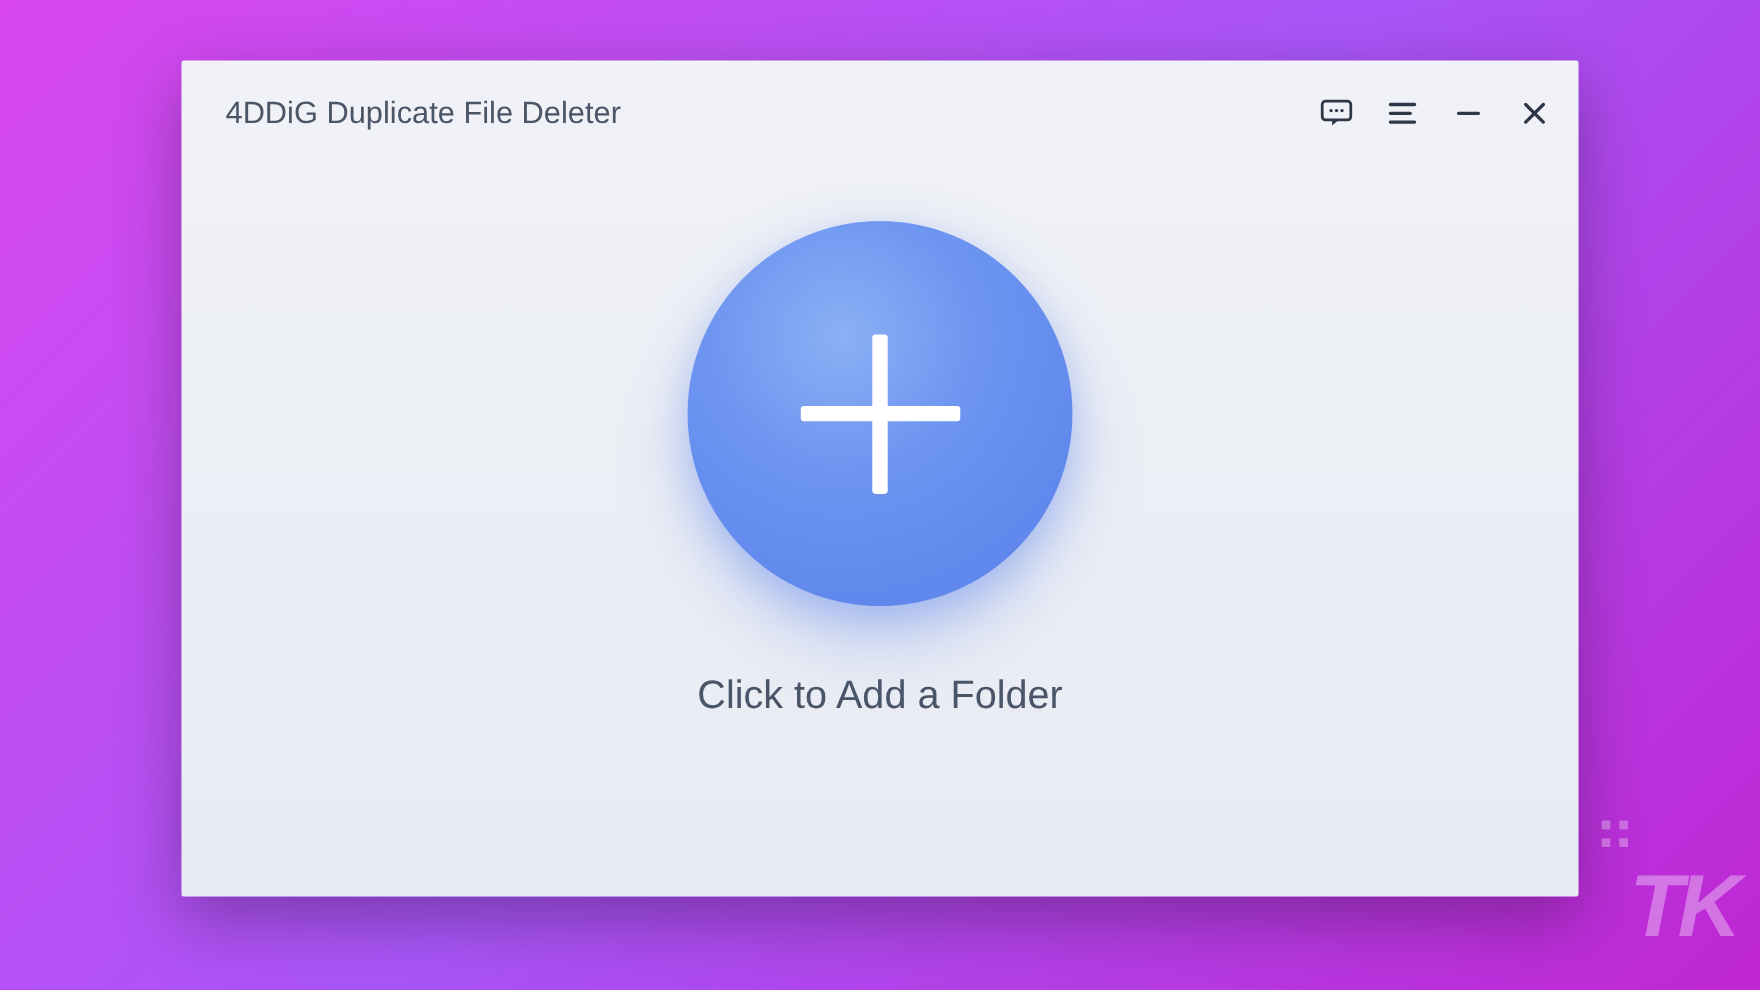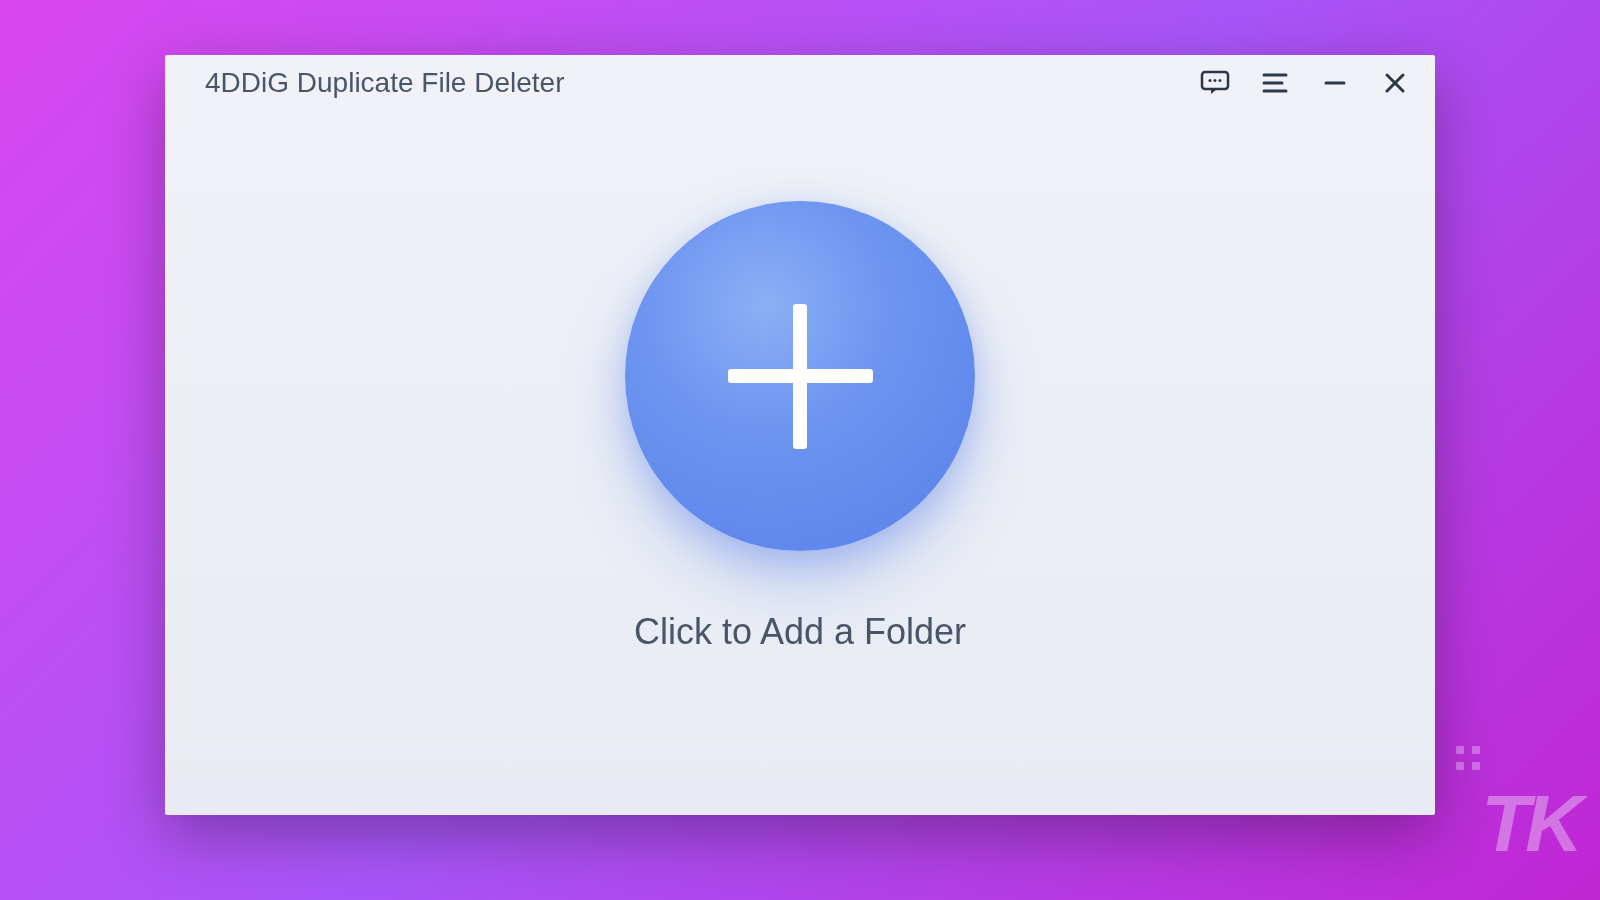--- a/index.html
+++ b/index.html
@@ -28,21 +28,21 @@
       box-shadow: 0 20px 60px rgba(0,0,0,0.3);
       display: flex;
       flex-direction: column;
       position: relative;
       margin-top: -30px;
     }
     
     .titlebar {
       height: 64px;
       display: flex;
-      align-items: flex-start;
+      align-items: flex-end;
       justify-content: space-between;
       padding: 12px 24px 0 40px;
     }
     
     .app-title {
       font-size: 28px;
       color: #4a5568;
       font-weight: 400;
     }
     

